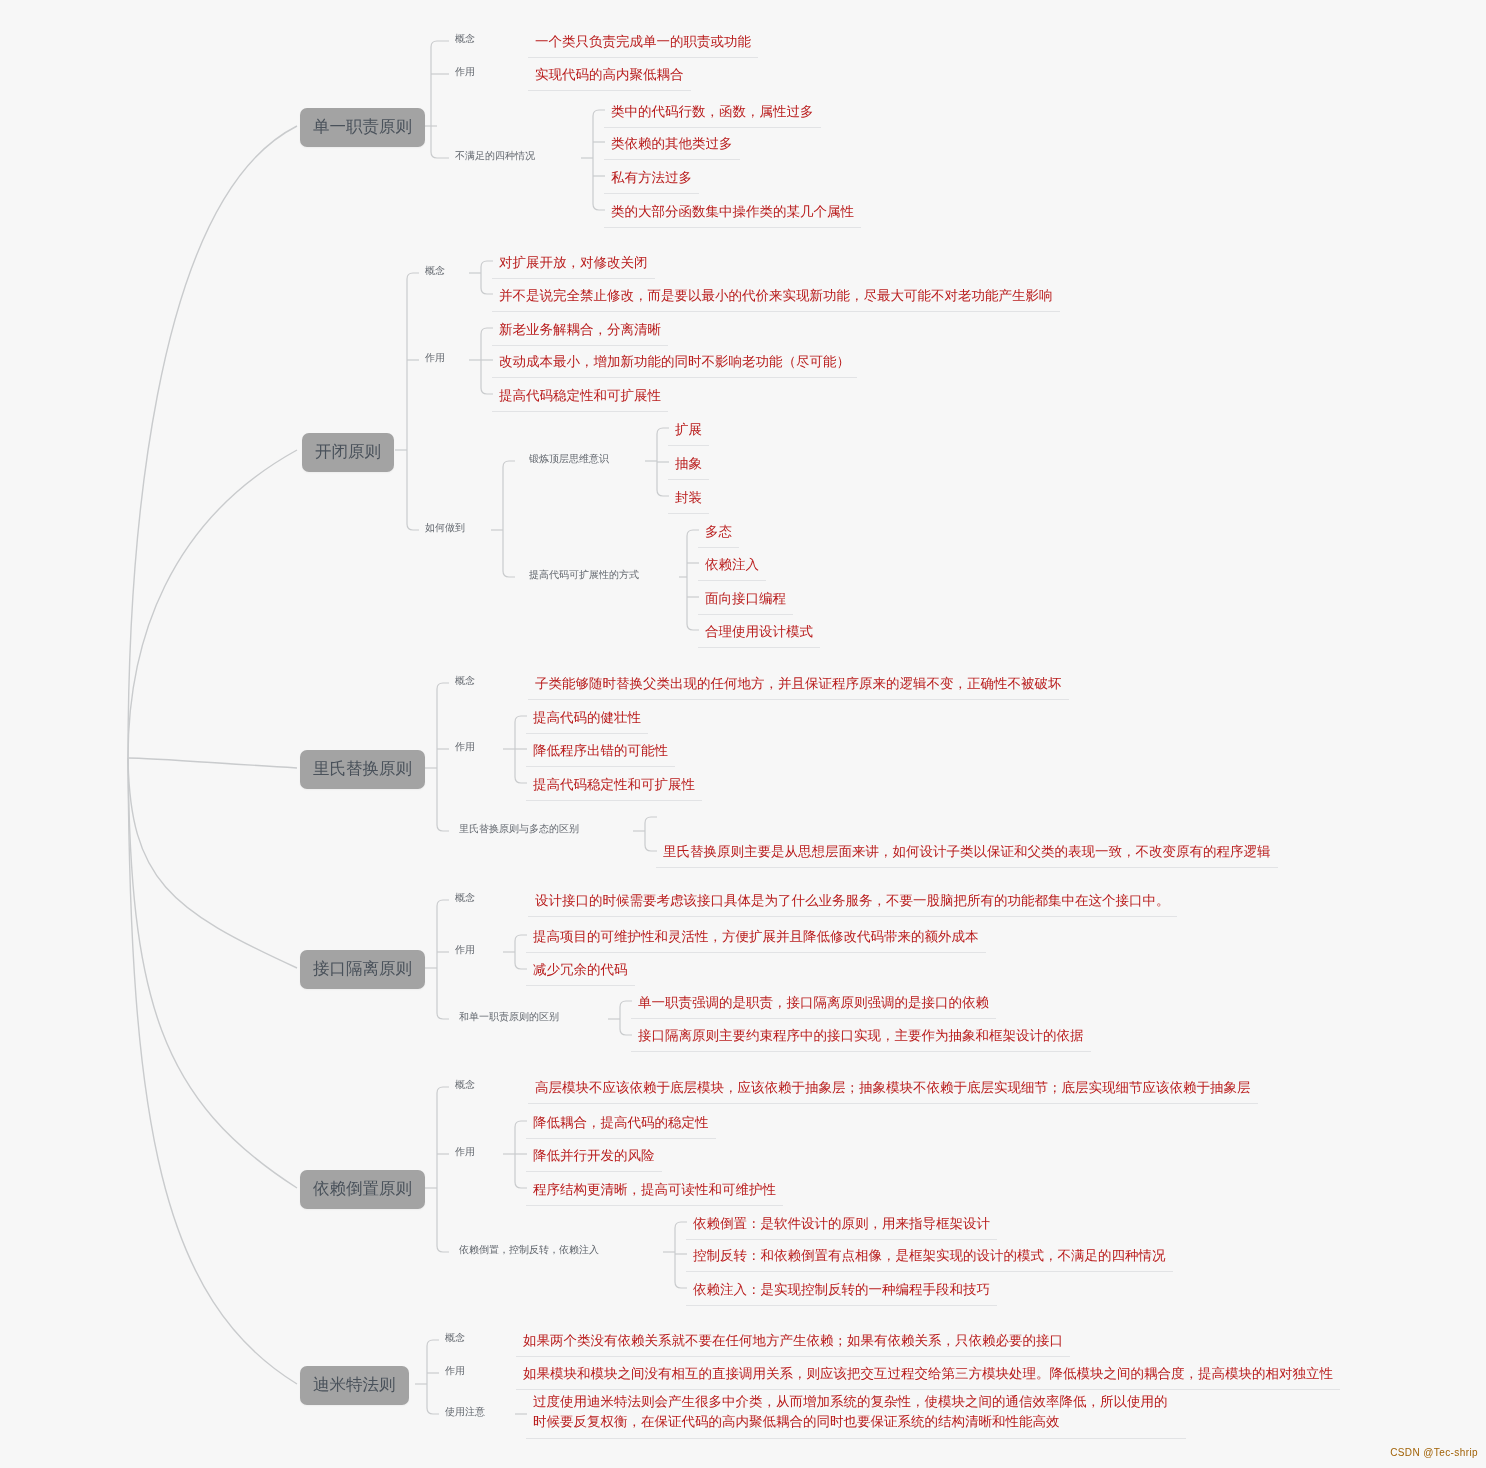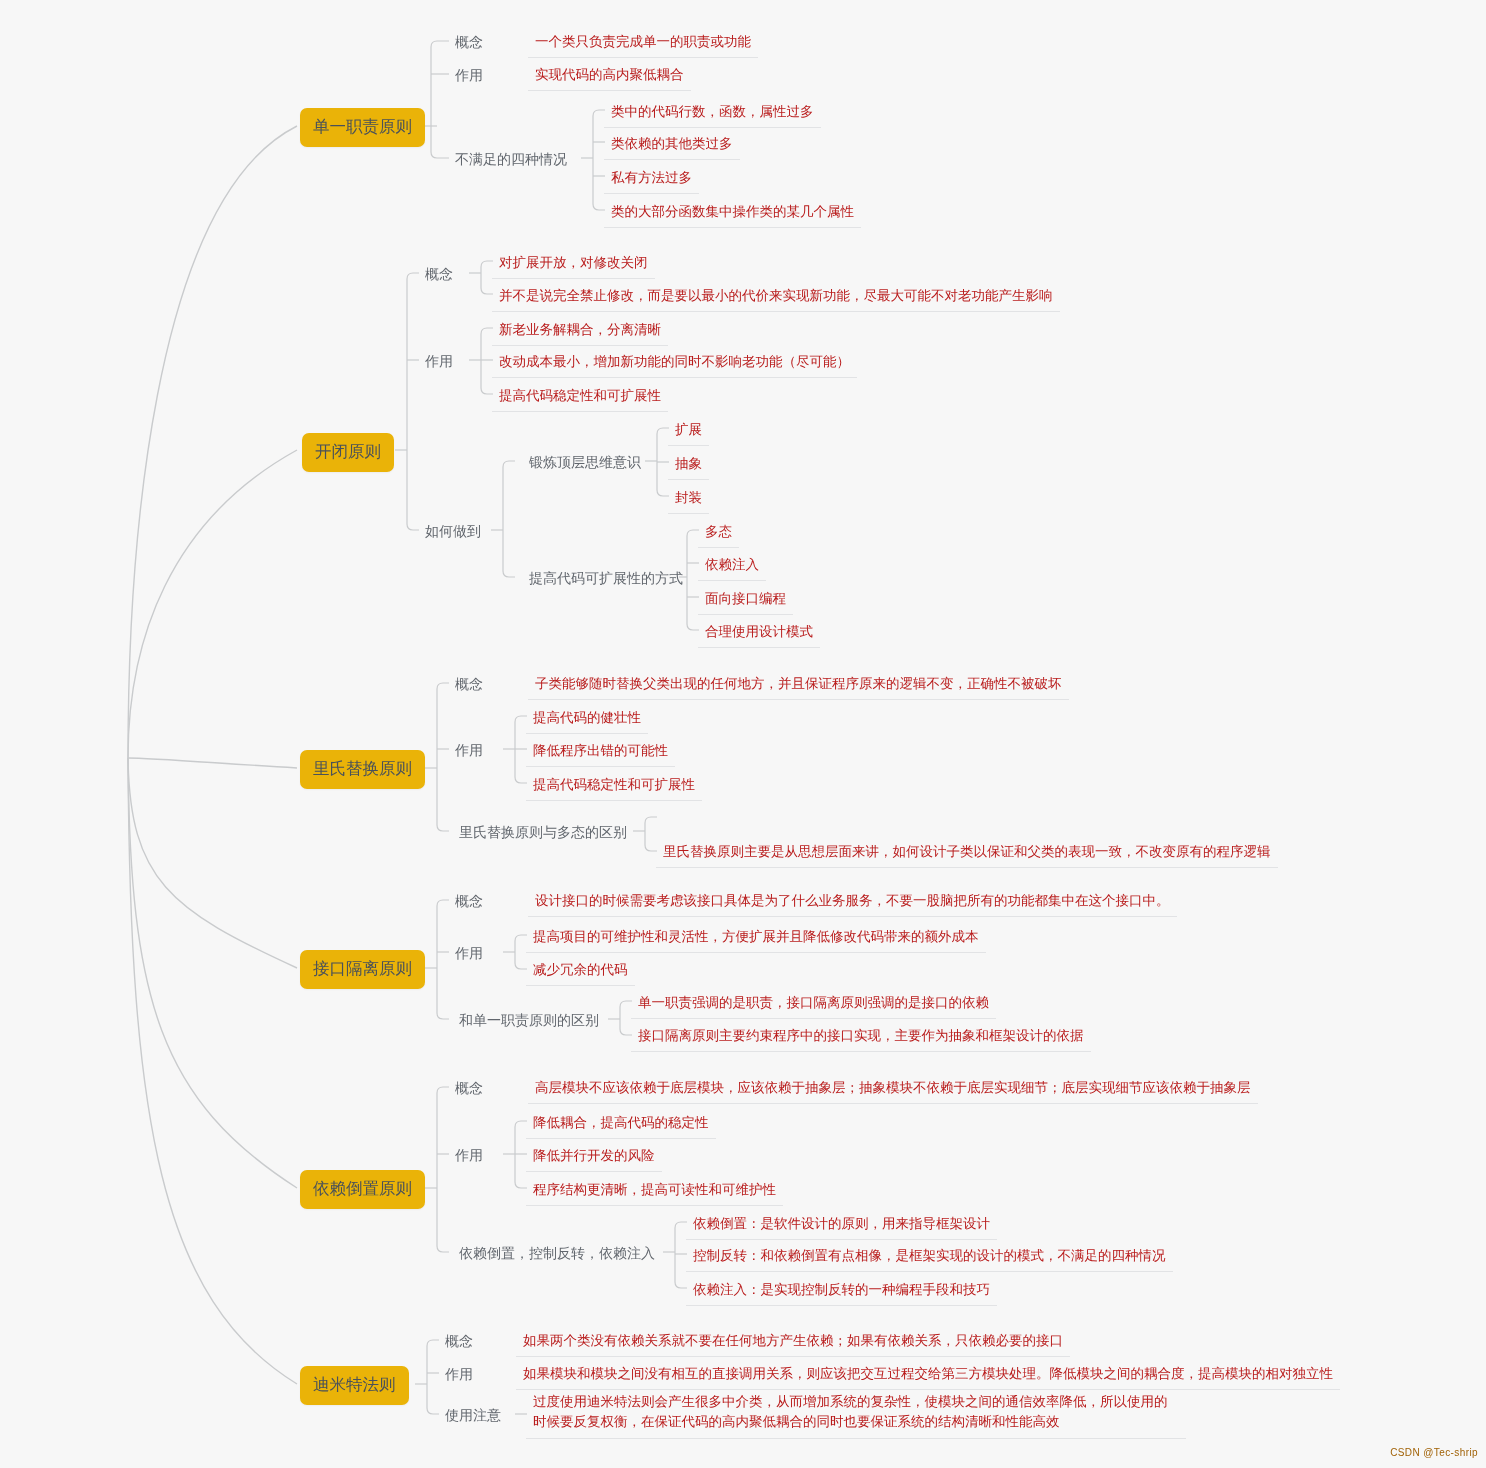--- a/index.html
+++ b/index.html
@@ -35,34 +35,34 @@
     font-size: 27px;
     letter-spacing: 1px;
     padding: 10px 18px 12px 18px;
     line-height: 1.25;
     display: flex;
     align-items: center;
     box-shadow: 0 1px 2px rgba(0,0,0,0.06);
   }
   
   .lvl1 {
-    background: #eab308;
+    background: #a3a3a3;
     color: #49515a;
     border-radius: 7px;
     font-size: 16.5px;
     padding: 9px 13px 10px 13px;
     line-height: 1.2;
     display: flex;
     align-items: center;
     box-shadow: 0 1px 2px rgba(0,0,0,0.045);
   }
   
   .lvl2 {
     color: #61666d;
-    font-size: 14px;
+    font-size: 10px;
     line-height: 1.45;
     padding: 2px 3px 4px 3px;
     display: flex;
     align-items: center;
   }
   
   .leaf {
     color: #b91c1c;
     font-size: 13.5px;
     line-height: 1.5;

